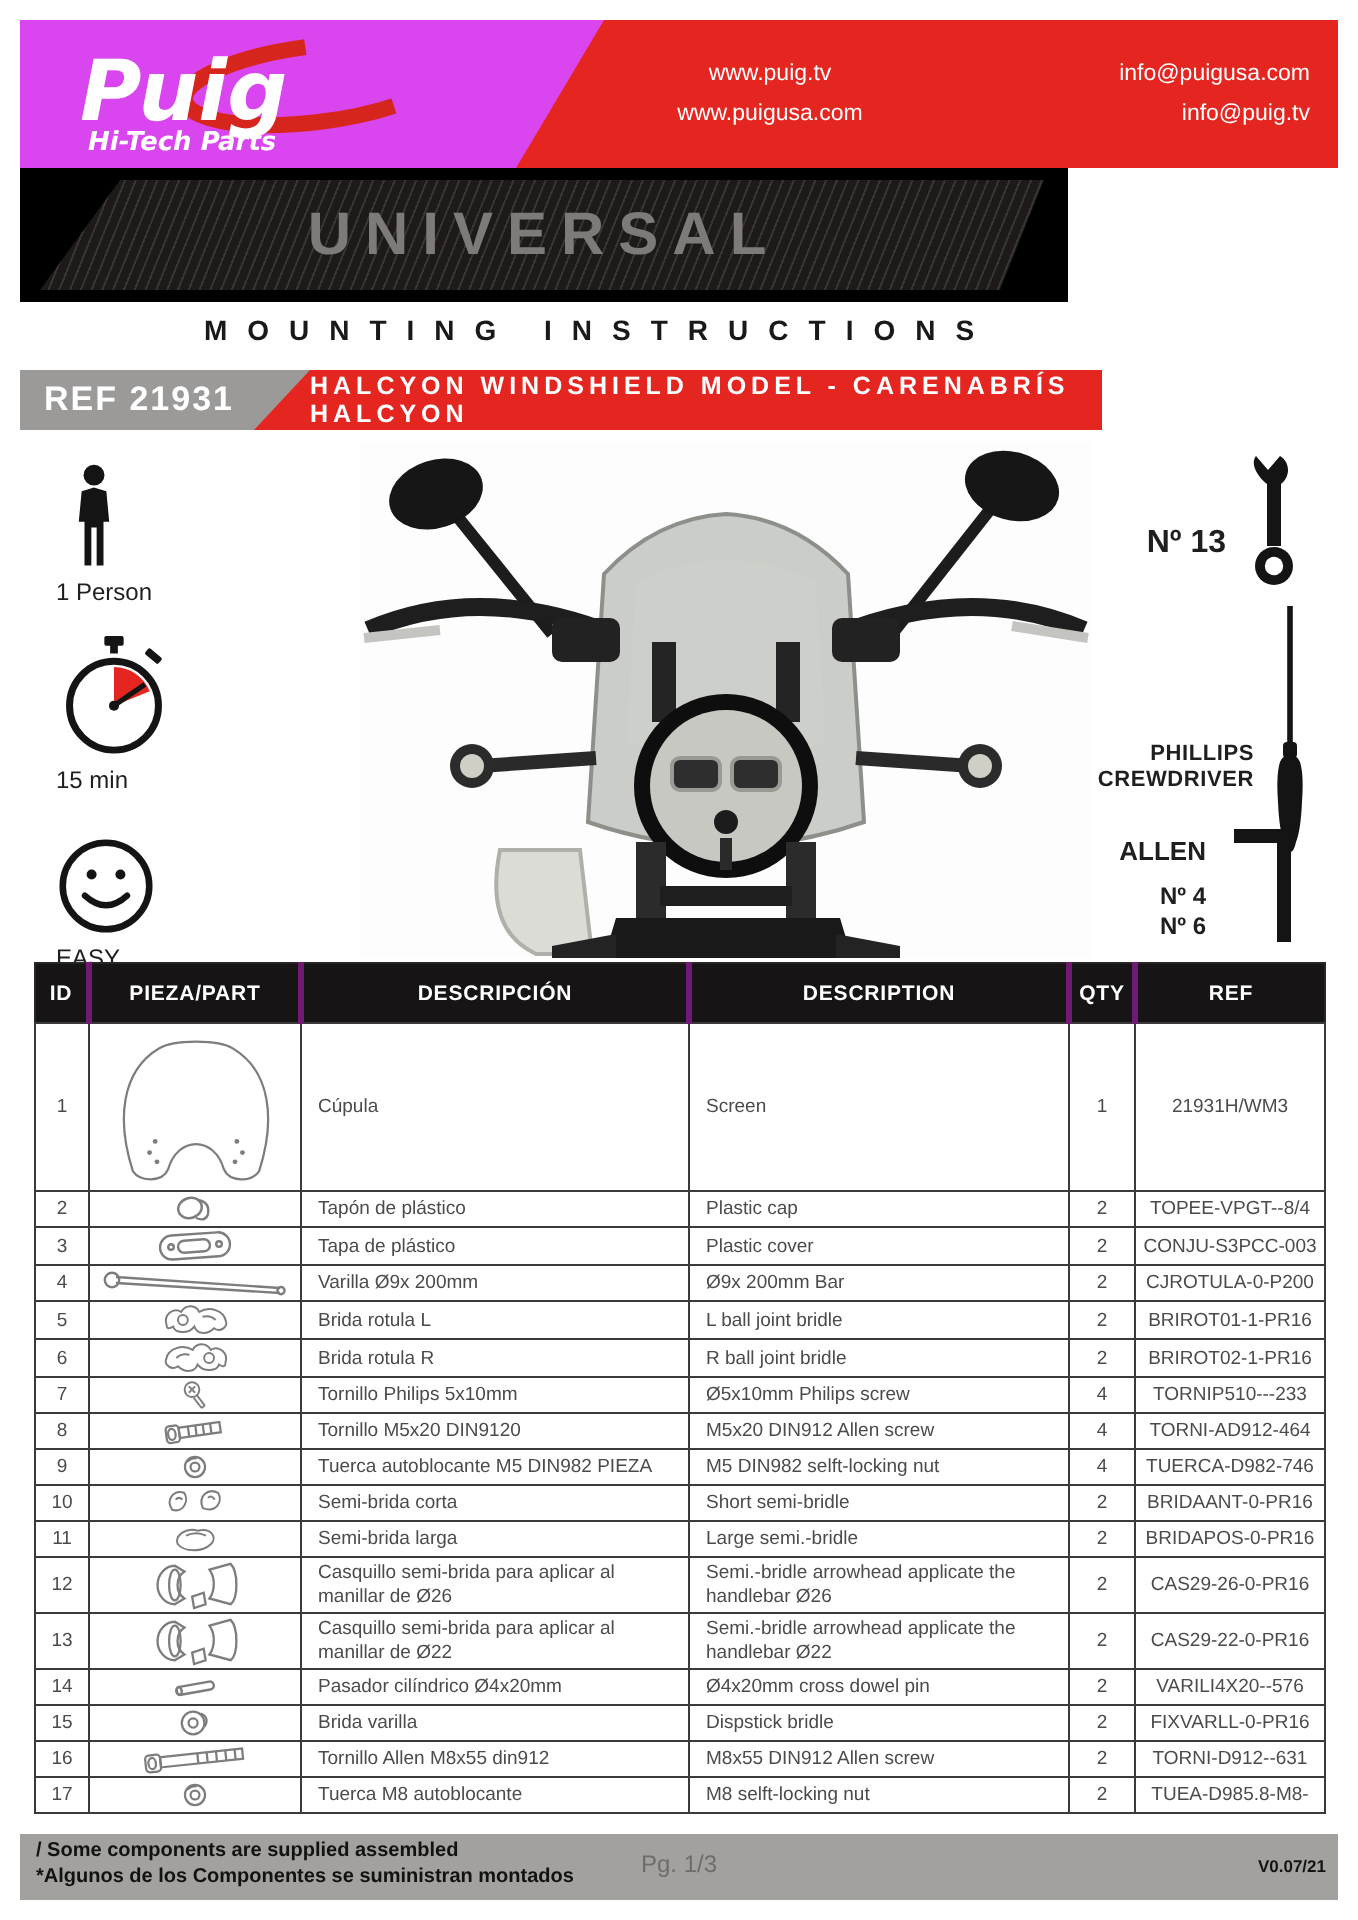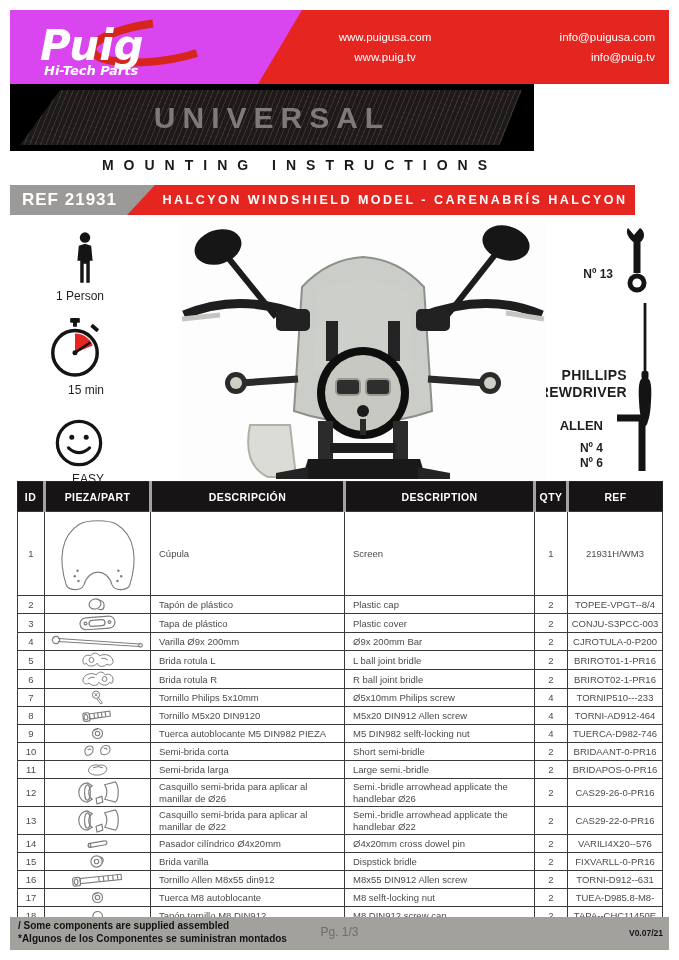--- a/index.html
+++ b/index.html
@@ -22,50 +22,50 @@
                clip-path:polygon(40px 0, 100% 0, calc(100% - 22px) 100%, 0 100%);
                background:repeating-linear-gradient(112deg, #1d1a19 0px, #1d1a19 4px, #383431 4px, #383431 5px); }
   .uni-title { position:absolute; top:0; left:0; right:0; height:67px; display:flex; align-items:center; justify-content:center;
                color:#7e7a78; font-size:30px; font-weight:bold; letter-spacing:7px; }
 
   
   .mounting { position:absolute; top:157px; left:0; width:599px; text-align:center;
               font-size:14px; font-weight:bold; letter-spacing:10px; color:#191919; }
 
   
-  .ref-bar { position:absolute; top:185px; left:10px; width:625px; height:30px; background:#e52620; }
+  .ref-bar { position:absolute; top:185px; left:10px; width:541px; height:30px; background:#e52620; }
   .ref-gray { position:absolute; left:0; top:0; height:100%; width:145px; background:#9c9a99;
               clip-path:polygon(0 0, 100% 0, calc(100% - 28px) 100%, 0 100%); display:flex; align-items:center; }
   .ref-gray span { color:#fff; font-size:17px; font-weight:bold; letter-spacing:1px; padding-left:12px; }
   .ref-title { position:absolute; left:145px; right:0; top:0; height:100%; display:flex; align-items:center; justify-content:center;
                color:#fff; font-size:12.5px; font-weight:bold; letter-spacing:2.5px; }
 
   
   .specs { position:absolute; top:215px; left:10px; width:659px; height:266px; background:#fff; }
-  .spec-group { position:absolute; display:flex; flex-direction:column; align-items:flex-end; }
+  .spec-group { position:absolute; display:flex; flex-direction:column; align-items:flex-start; }
   .spec-label { font-size:12px; color:#1f1f1f; font-weight:500; margin-top:4px; white-space:nowrap; }
   .g-person { left:18px; top:16px; width:76px; }
   .g-time   { left:18px; top:102px; width:76px; }
   .g-easy   { left:18px; top:203px; width:76px; }
   .tool-group { position:absolute; display:flex; align-items:flex-end; justify-content:flex-end; }
   .tool-labels { text-align:right; margin-right:8px; font-weight:bold; color:#1f1f1f; }
   .g-wrench { right:18px; top:12px; width:130px; }
-  .g-wrench .tool-labels { font-size:12px; margin-bottom:14px;padding-left:37px; }
+  .g-wrench .tool-labels { font-size:16px; margin-bottom:14px;padding-left:37px; }
   .g-screw  { right:14px; top:86px; width:170px; align-items:center; }
-  .g-screw .tool-labels { font-size:14px; line-height:1.15; letter-spacing:.3px;margin-top:37px; }
+  .g-screw .tool-labels { font-size:11px; line-height:1.15; letter-spacing:.3px;margin-top:37px; }
   .g-allen  { right:18px; top:196px; width:150px; align-items:flex-end; }
   .g-allen .tool-labels { font-size:13px; margin-bottom:2px; }
   .g-allen .allen-sizes { font-size:12px; font-weight:600; line-height:1.25; margin-top:8px; }
   .bike { position:absolute; left:170px; top:6px; }
 
   
   table.parts { position:absolute; top:481px; left:17px; width:645px; border-collapse:collapse; table-layout:fixed;
                 border:1px solid #262626; }
   table.parts th { background:#161414; color:#fff; font-size:10.5px; font-weight:bold; letter-spacing:.4px;
-                   height:30px; border-left:3px solid #a3a3a3; }
+                   height:30px; border-left:3px solid #701a75; }
   table.parts th:first-child { border-left:none; }
   table.parts td { border:1px solid #3a3a3a; color:#4b4b4b; font-size:9.5px; height:18px;
                    overflow:hidden; vertical-align:middle; }
   tr.r1 td { height:84px; }
   tr.r2l td { height:28px; line-height:1.18; }
   .c-id, .c-qty, .c-ref, .c-icon { text-align:center; }
   .c-es, .c-en { padding:1px 8px; }
   .c-icon svg { display:block; margin:0 auto; }
 
   
@@ -82,22 +82,22 @@
   <div class="header">
     <div class="header-red"></div>
     <div class="logo-wrap">
       <svg width="200" height="60" viewBox="0 0 200 60">
         <ellipse cx="120" cy="24" rx="66" ry="19" fill="none" stroke="#d6251d" stroke-width="8" transform="rotate(-7 120 24)" pathLength="100" stroke-dasharray="62 38" stroke-dashoffset="-12"></ellipse>
         <text x="2" y="42" font-family="DejaVu Sans, sans-serif" font-size="42" font-weight="bold" font-style="italic" fill="#ffffff">Puig</text>
         <text x="6" y="57" font-family="DejaVu Sans, sans-serif" font-size="13" font-weight="bold" font-style="italic" fill="#ffffff">Hi-Tech Parts</text>
       </svg>
     </div>
     <div class="hdr-links">
+      <div>www.puig.tv</div>
       <div>www.puigusa.com</div>
-      <div>www.puig.tv</div>
     </div>
     <div class="hdr-mails">
       <div>info@puigusa.com</div>
       <div>info@puig.tv</div>
     </div>
   </div>
 
   <div class="uni-band">
     <div class="uni-hatch"></div>
     <div class="uni-title">UNIVERSAL</div>
@@ -492,34 +492,20 @@
    <circle cx="7" cy="7" r="5.4" fill="none" stroke="#7d7d7d" stroke-width="1.2"></circle>
               <circle cx="7" cy="7" r="2.4" fill="none" stroke="#7d7d7d" stroke-width="1.2"></circle>
    <path d="M3 4 Q5 2 8 2.2" fill="none" stroke="#7d7d7d" stroke-width="1.2"></path>
             </svg>
           </td>
           <td class="c-es">Tuerca M8 autoblocante</td>
           <td class="c-en">M8 selft-locking nut</td>
           <td class="c-qty">2</td>
           <td class="c-ref">TUEA-D985.8-M8-</td>
         </tr>
-        <tr>
-          <td class="c-id">18</td>
-          <td class="c-icon">
-            <svg width="15" height="14" viewBox="0 0 16 16">
-              <g transform="rotate(-22 8 8)">
-   <path d="M3 11 A5.6 5.6 0 1 1 13 11 Q8 14.5 3 11 Z" fill="none" stroke="#7d7d7d" stroke-width="1.2"></path>
-              </g>
-            </svg>
-          </td>
-          <td class="c-es">Tapón tornillo M8 DIN912</td>
-          <td class="c-en">M8 DIN912 screw cap</td>
-          <td class="c-qty">2</td>
-          <td class="c-ref">TAPA--CHC11450E</td>
-        </tr>
       </tbody>
   </table>
 
   <div class="footer">
     <div class="foot-note">
       <div>/ Some components are supplied assembled</div>
       <div>*Algunos de los Componentes se suministran montados</div>
     </div>
     <div class="foot-page">Pg. 1/3</div>
     <div class="foot-ver">V0.07/21</div>

